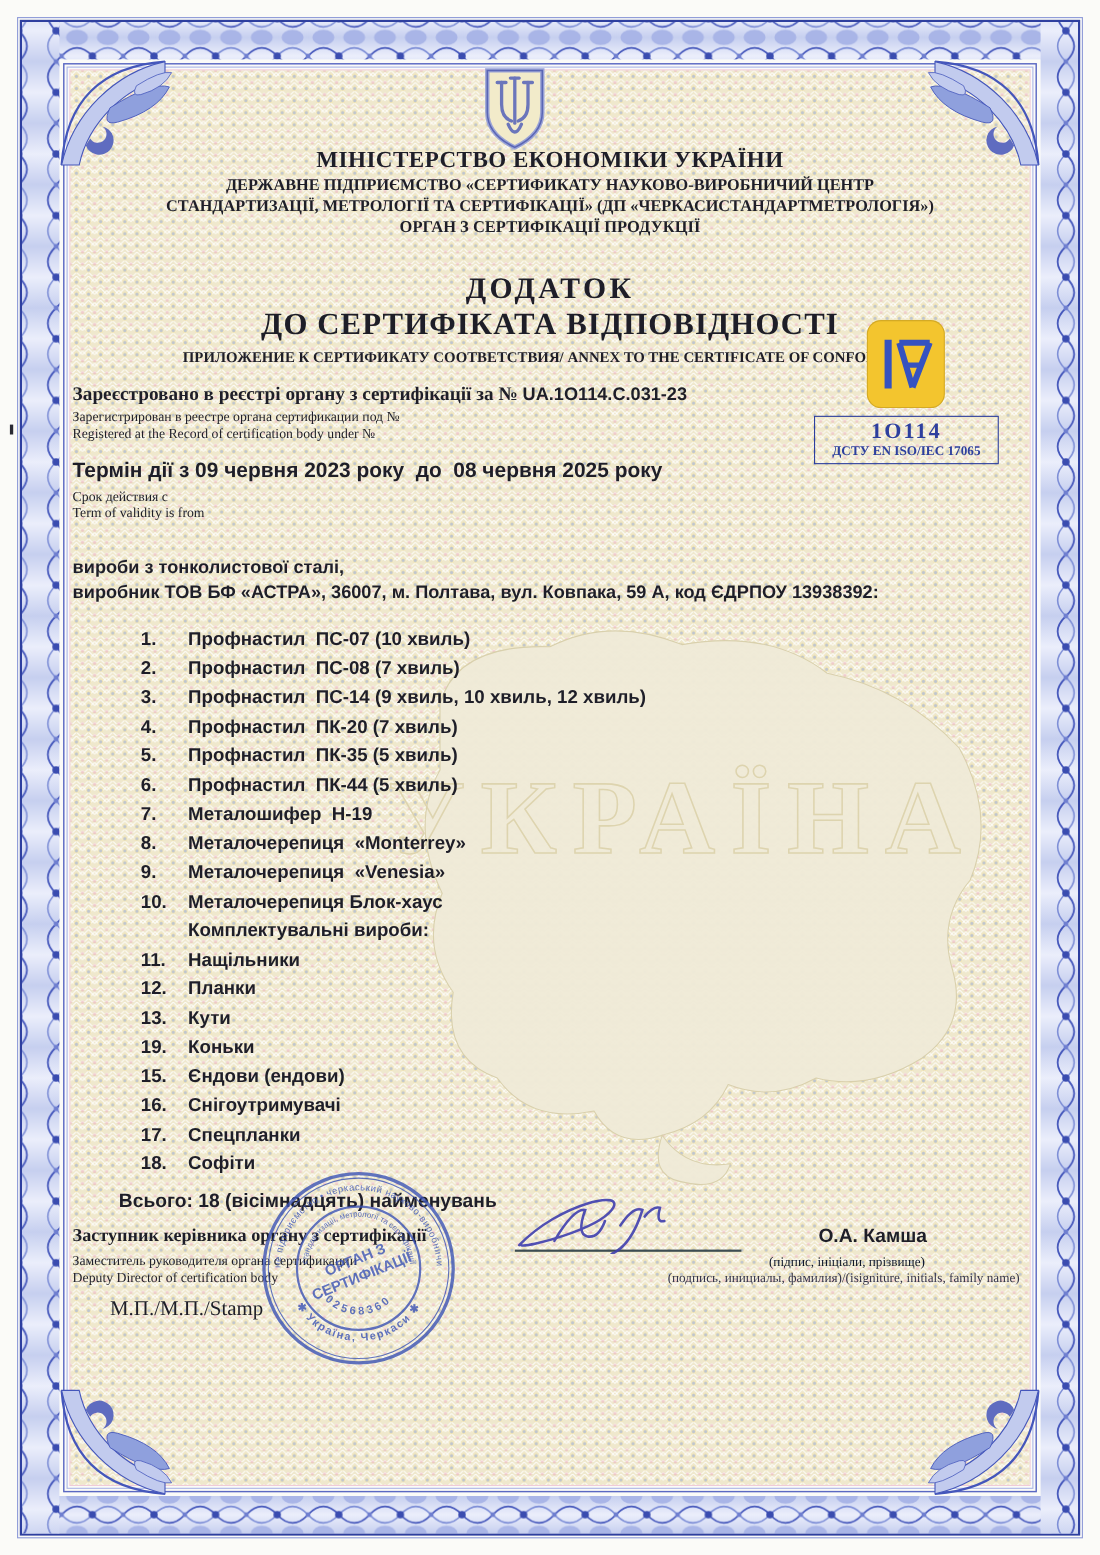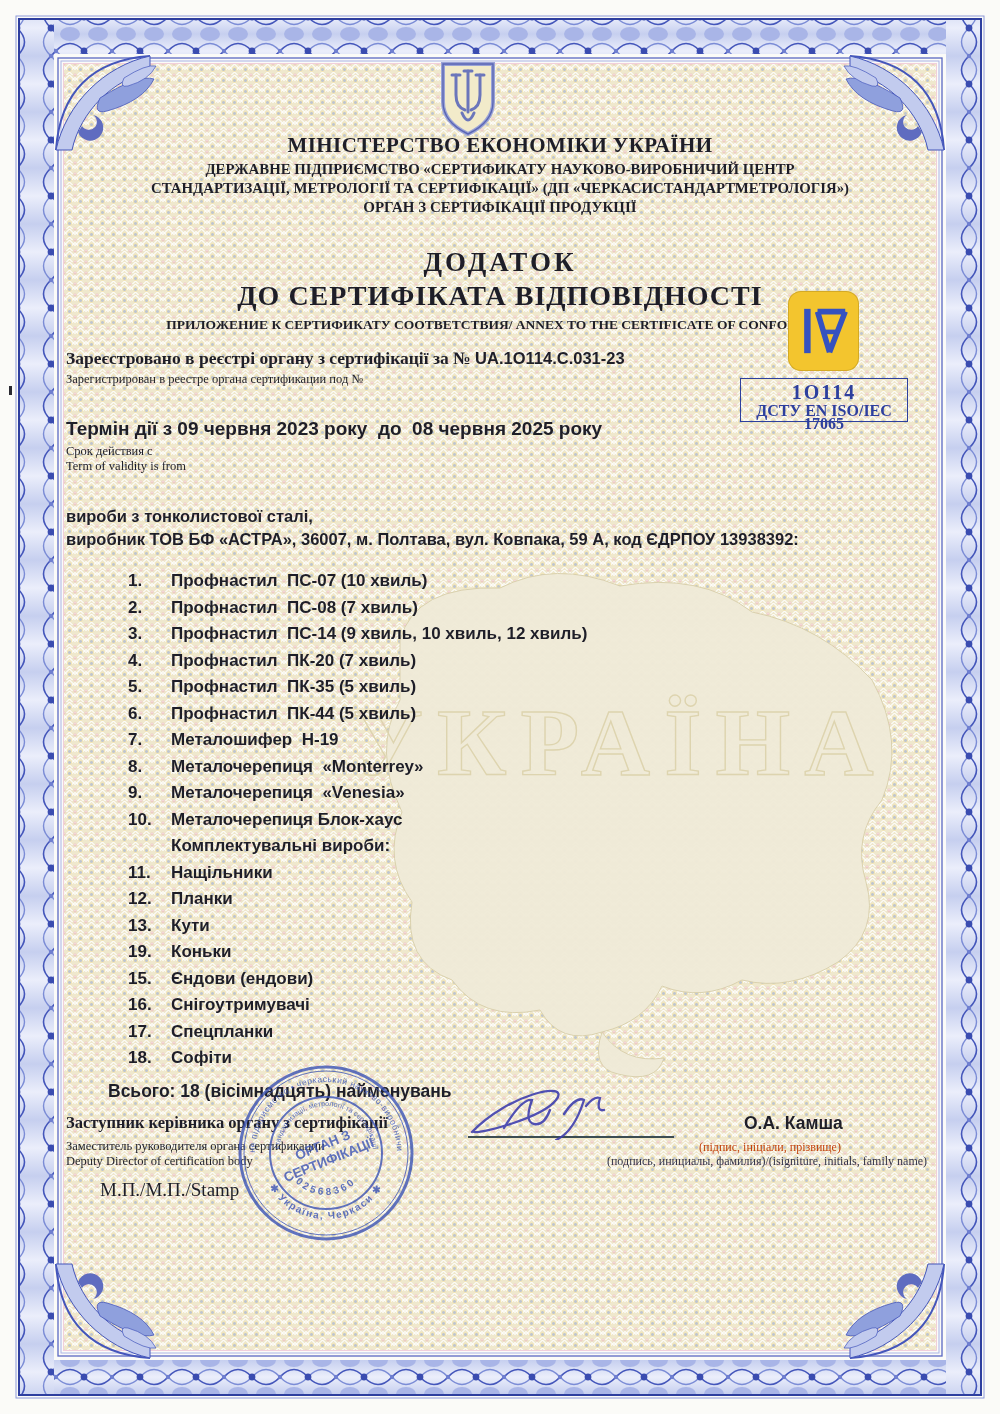--- a/index.html
+++ b/index.html
@@ -38,41 +38,41 @@
 
   .val{left:66px;top:418px;width:740px;}
   .val .main{font-family:"Liberation Sans",sans-serif;font-size:19px;font-weight:bold;}
   .val .sub{font-size:12.5px;line-height:15px;margin-top:4px;}
 
   .accr-mark{left:788px;top:291px;width:71px;height:80px;background:#f3c52e;border-radius:13px;
              display:flex;align-items:center;justify-content:center;box-shadow:0 0 0 1px rgba(120,90,10,.25) inset;}
   .accr-box{left:740px;top:378px;width:166px;height:42px;border:1.6px solid #2d3f9e;color:#2d3f9e;
             text-align:center;font-weight:bold;}
   .accr-box .n{font-size:20px;letter-spacing:2px;line-height:24px;margin-top:1px;}
-  .accr-box .s{font-size:16px;line-height:13px;}
+  .accr-box .s{font-size:12px;line-height:13px;}
 
   .prod{left:66px;top:505px;width:840px;font-family:"Liberation Sans",sans-serif;font-weight:bold;
         font-size:16.5px;line-height:23px;}
 
   .list{left:128px;top:571px;width:720px;font-family:"Liberation Sans",sans-serif;font-weight:bold;
         font-size:17px;}
   .row{display:flex;height:26.5px;align-items:baseline;}
   .row .n{width:43px;}
   .row .t{flex:1;}
 
   .total{left:108px;top:1081px;font-family:"Liberation Sans",sans-serif;font-weight:bold;font-size:17.5px;}
 
   .sgt-ua{left:66px;top:1113px;font-weight:bold;font-size:16.5px;}
   .sgt-ru{left:66px;top:1139px;font-size:12.5px;}
   .sgt-en{left:66px;top:1154px;font-size:12.5px;}
   .mp{left:100px;top:1179px;font-size:19px;}
 
   .sig-line{left:468px;top:1136px;width:206px;height:2px;background:#3d4d52;}
   .sig-name{left:744px;top:1113px;font-family:"Liberation Sans",sans-serif;font-weight:bold;font-size:17.5px;}
-  .cap1{left:600px;top:1140px;width:340px;text-align:center;font-size:12px;color:#c2410c;}
+  .cap1{left:600px;top:1140px;width:340px;text-align:center;font-size:12px;color:#0f172a;}
   .cap2{left:566px;top:1154px;width:402px;text-align:center;font-size:12px;color:#33334a;}
 
   .edge-mark{left:9px;top:386px;width:3px;height:9px;background:#2a2a33;}
 
   svg text{font-family:"Liberation Sans",sans-serif;}
   .wm-text{font-family:"Liberation Serif",serif;font-weight:bold;}
 </style>
 </head>
 <body>
 
@@ -173,20 +173,21 @@
     <div class="t2">ДО СЕРТИФІКАТА ВІДПОВІДНОСТІ</div>
     <div class="t3">ПРИЛОЖЕНИЕ К СЕРТИФИКАТУ СООТВЕТСТВИЯ/ ANNEX TO THE CERTIFICATE OF CONFORMITY</div>
   </div>
 
   <div class="abs reg">
     <div class="main">
       <span>Зареєстровано в реєстрі органу з сертифікації за № </span><span class="num sans">UA.1О114.С.031-23</span>
     </div>
     <div class="sub">
       <div>Зарегистрирован в реестре органа сертификации под №</div>
+      <div>Registered at the Record of certification body under №</div>
     </div>
   </div>
 
   <div class="abs val">
     <div class="main pre">Термін дії з 09 червня 2023 року  до  08 червня 2025 року</div>
     <div class="sub">
       <div>Срок действия с</div>
       <div>Term of validity is from</div>
     </div>
   </div>

